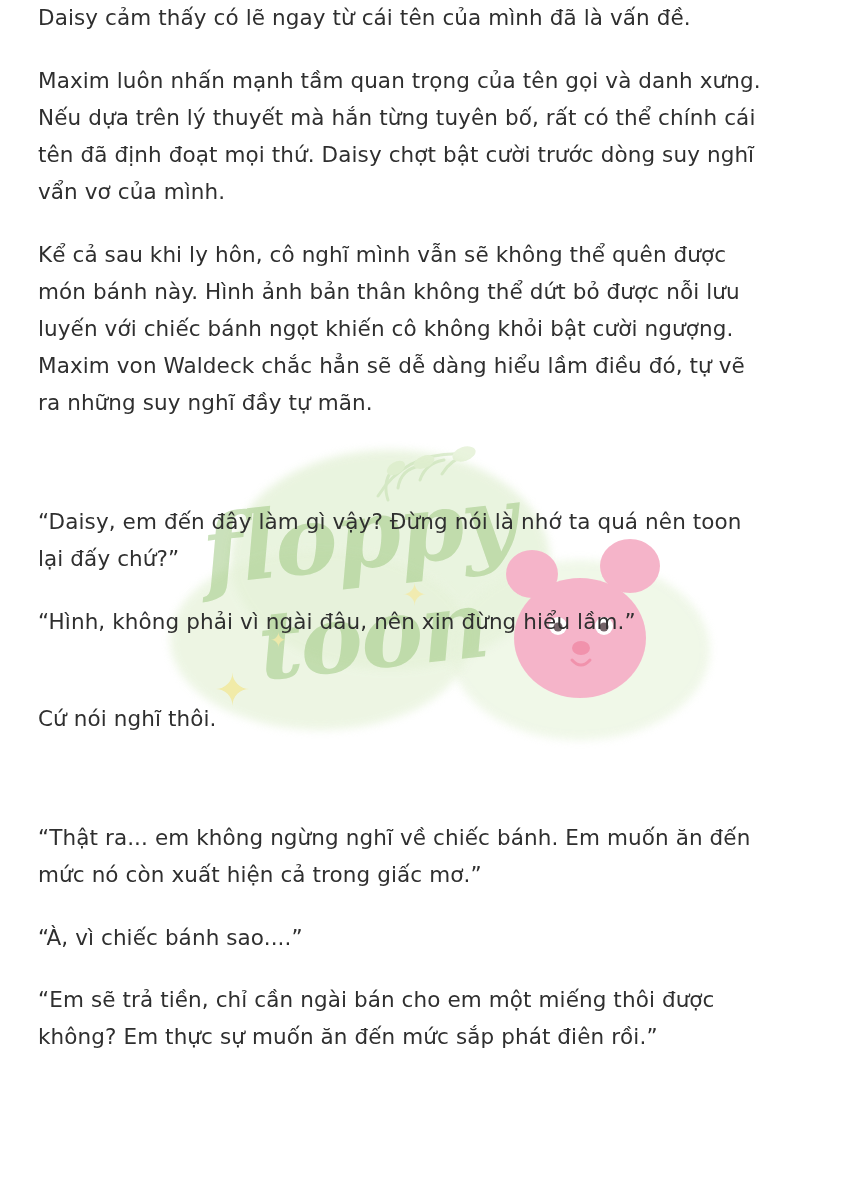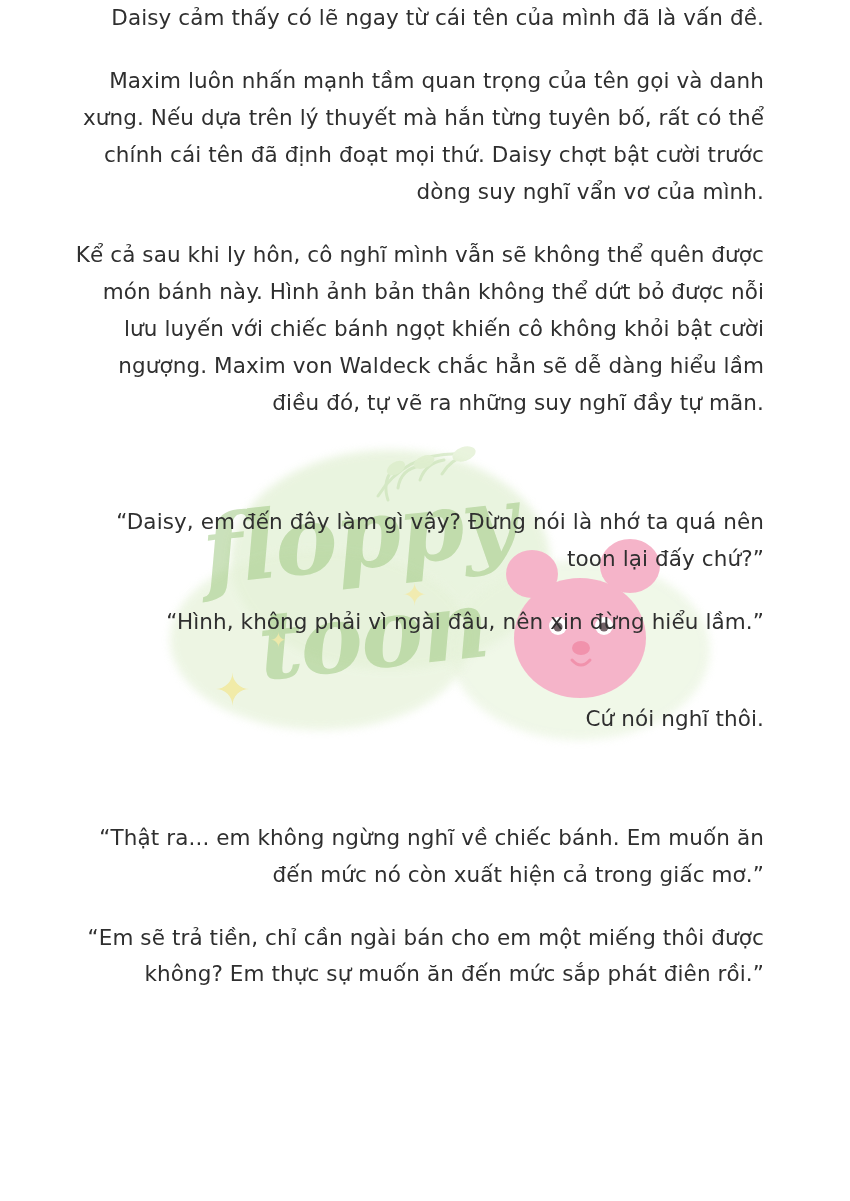--- a/index.html
+++ b/index.html
@@ -100,22 +100,21 @@
     left: 330px;
     top: 90px;
     width: 200px;
     height: 170px;
   }
 
   
   .content {
     position: relative;
     z-index: 2;
-    padding: 0 86px 0 74px;
-    text-align: right;
+    padding: 0 86px 0 38px;
   }
   p.para {
     margin: 0 0 26px 0;
     font-size: 21.5px;
     line-height: 1.72;
     color: #2f2f2f;
     letter-spacing: 0.1px;
   }
   .spacer-lg { height: 56px; }
   .spacer-md { height: 34px; }
@@ -176,16 +175,17 @@
     <p class="para">“Daisy, em đến đây làm gì vậy? Đừng nói là nhớ ta quá nên toon lại đấy chứ?”</p>
     <p class="para">“Hình, không phải vì ngài đâu, nên xin đừng hiểu lầm.”</p>
 
     <div class="spacer-md"></div>
 
     <p class="para">Cứ nói nghĩ thôi.</p>
 
     <div class="spacer-lg"></div>
 
     <p class="para">“Thật ra... em không ngừng nghĩ về chiếc bánh. Em muốn ăn đến mức nó còn xuất hiện cả trong giấc mơ.”</p>
+    <p class="para">“À, vì chiếc bánh sao....”</p>
     <p class="para">“Em sẽ trả tiền, chỉ cần ngài bán cho em một miếng thôi được không? Em thực sự muốn ăn đến mức sắp phát điên rồi.”</p>
   </div>
 
 </div>
 
 </body></html>

